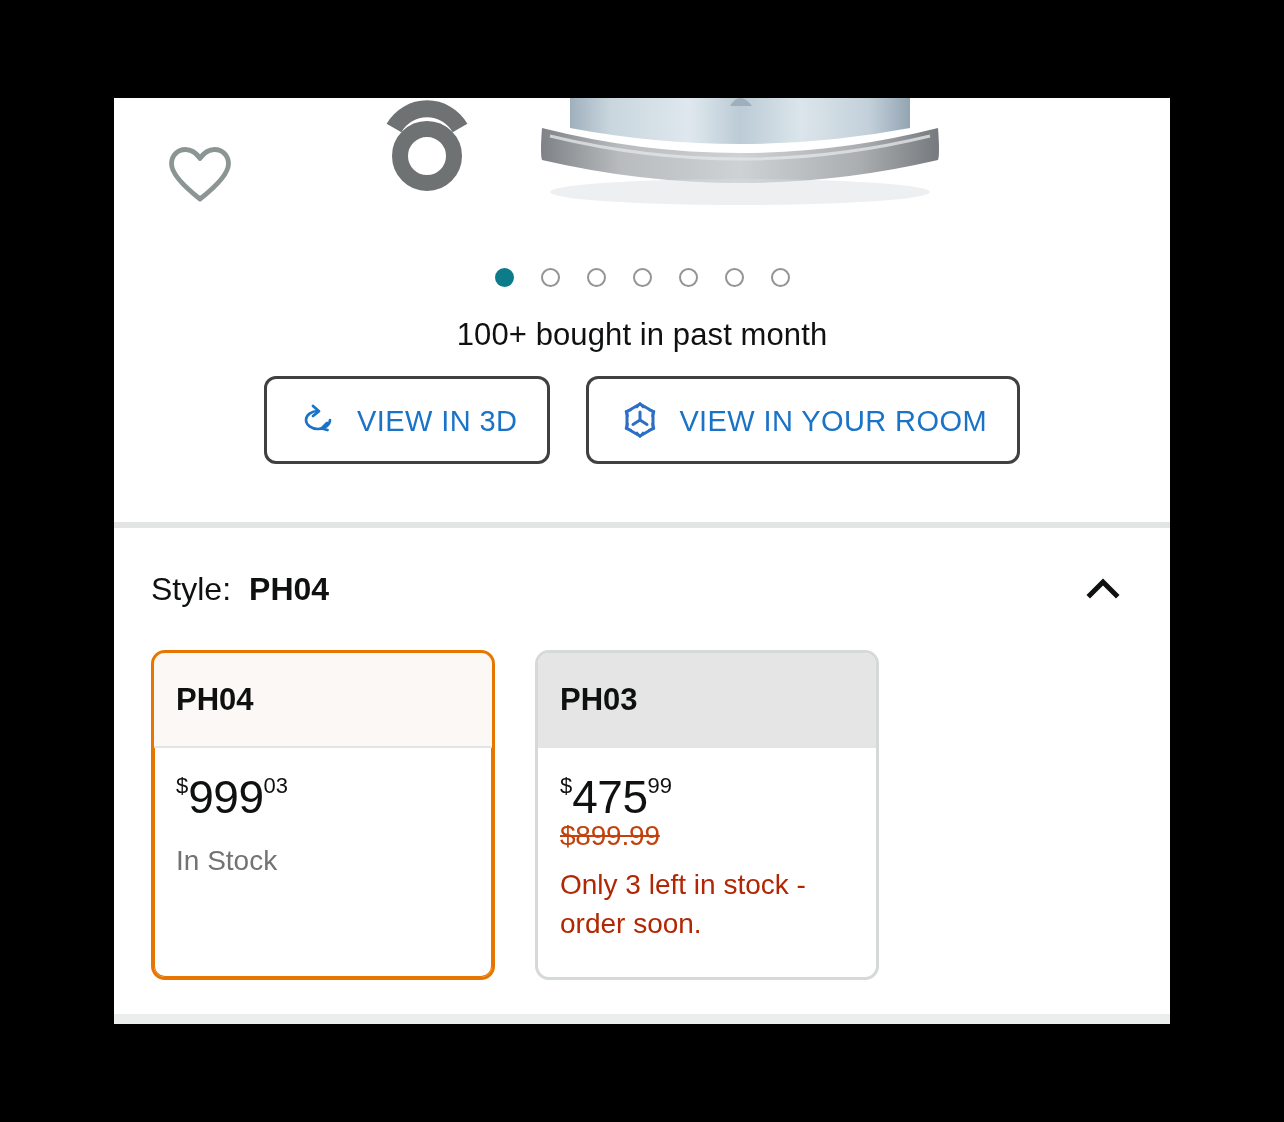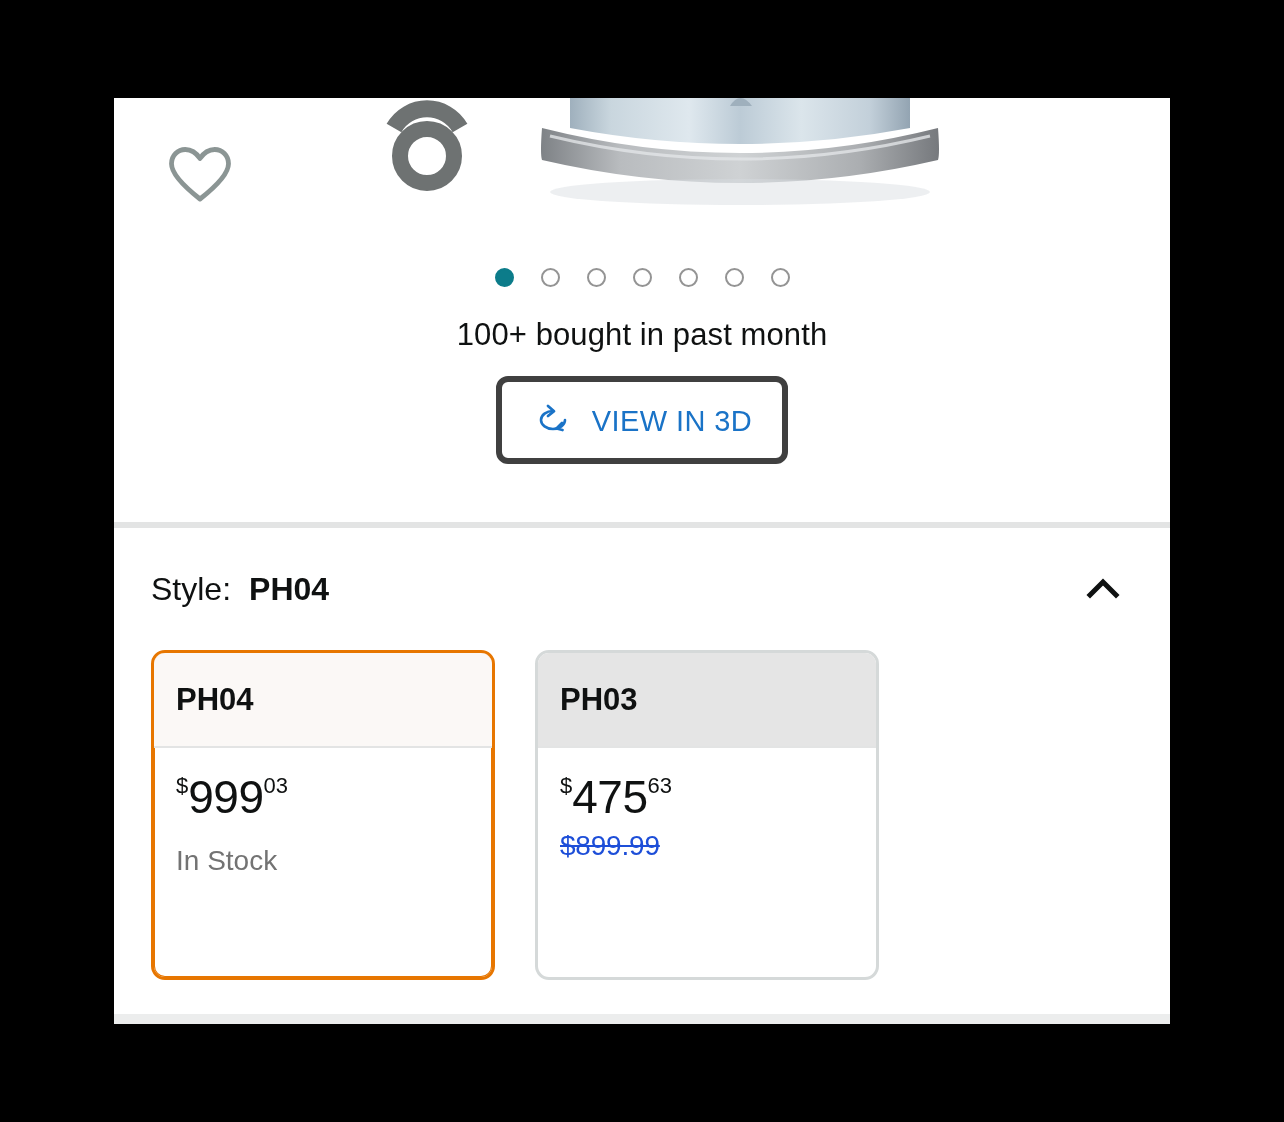--- a/index.html
+++ b/index.html
@@ -116,21 +116,21 @@
     gap: 36px;
   }
   .view-btn {
     display: flex;
     align-items: center;
     justify-content: center;
     gap: 18px;
     height: 88px;
     padding: 0 30px;
     box-sizing: border-box;
-    border: 6px solid #404040;
+    border: 3px solid #404040;
     border-radius: 12px;
     background: #ffffff;
     color: #1a73c7;
     font-size: 29px;
     letter-spacing: 0.4px;
     cursor: pointer;
     white-space: nowrap;
   }
   .view-btn .btn-icon {
     width: 42px;
@@ -251,23 +251,22 @@
     font-size: 46px;
     letter-spacing: -0.5px;
     margin-top: 17px;
   }
   .price .frac {
     font-size: 22px;
     vertical-align: 20px;
   }
 
   .list-price {
-    margin-top: 10px;
     font-size: 28px;
-    color: #1d4ed8;
+    color: #c2410c;
     text-decoration: line-through;
     letter-spacing: -0.2px;
   }
 
   .availability {
     margin-top: 22px;
     font-size: 28px;
     line-height: 1.38;
   }
   .availability.in-stock { color: #737373; }
@@ -359,20 +358,36 @@
           <svg viewBox="0 0 42 42" xmlns="http://www.w3.org/2000/svg">
             <path d="M33 21 C33 26 27.5 30 21 30 C14.5 30 9 26 9 21 C9 16 14.5 12 21 12" fill="none" stroke="#1a73c7" stroke-width="2.6" stroke-linecap="round"></path>
             <path d="M16 7 L22 12.2 L16 17" fill="none" stroke="#1a73c7" stroke-width="2.8" stroke-linecap="round" stroke-linejoin="round"></path>
             <path d="M21 12 C27.5 12 33 16 33 21" fill="none" stroke="#1a73c7" stroke-width="2.6" stroke-linecap="round" opacity="0"></path>
             <path d="M30 24 L24.5 29.5 L30.5 31" fill="none" stroke="#1a73c7" stroke-width="2.8" stroke-linecap="round" stroke-linejoin="round"></path>
           </svg>
         </span>
         <span class="btn-label">VIEW IN 3D</span>
       </div>
 
+      <div class="view-btn">
+        <span class="btn-icon">
+          <svg viewBox="0 0 42 42" xmlns="http://www.w3.org/2000/svg">
+            <path d="M21 5 L34 12.5 L34 29.5 L21 37 L8 29.5 L8 12.5 Z" fill="none" stroke="#2d6fc4" stroke-width="3"></path>
+            <path d="M21 5 L21 12.5 M21 12.5 L34 12.5 M21 12.5 L8 12.5" fill="none" stroke="#2d6fc4" stroke-width="0"></path>
+            <path d="M21 13 L21 21 M21 21 L28 25.5 M21 21 L14 25.5" fill="none" stroke="#2d6fc4" stroke-width="3" stroke-linecap="round"></path>
+            <path d="M18 8 L21 4.5 L24 8" fill="none" stroke="#2d6fc4" stroke-width="2.6" stroke-linecap="round" stroke-linejoin="round"></path>
+            <path d="M18 34 L21 37.5 L24 34" fill="none" stroke="#2d6fc4" stroke-width="2.6" stroke-linecap="round" stroke-linejoin="round"></path>
+            <path d="M11.5 11 L7 12.5 L8.5 17" fill="none" stroke="#2d6fc4" stroke-width="2.6" stroke-linecap="round" stroke-linejoin="round"></path>
+            <path d="M30.5 11 L35 12.5 L33.5 17" fill="none" stroke="#2d6fc4" stroke-width="2.6" stroke-linecap="round" stroke-linejoin="round"></path>
+            <path d="M11.5 31 L7 29.5 L8.5 25" fill="none" stroke="#2d6fc4" stroke-width="2.6" stroke-linecap="round" stroke-linejoin="round"></path>
+            <path d="M30.5 31 L35 29.5 L33.5 25" fill="none" stroke="#2d6fc4" stroke-width="2.6" stroke-linecap="round" stroke-linejoin="round"></path>
+          </svg>
+        </span>
+        <span class="btn-label">VIEW IN YOUR ROOM</span>
+      </div>
 
     </div>
   </div>
 
   <div class="section-divider"></div>
 
   <div class="style-section">
 
     <div class="style-header">
       <div class="style-header-left">
@@ -399,23 +414,24 @@
           <div class="availability in-stock">In Stock</div>
         </div>
       </div>
 
       <div class="twister-card">
         <div class="twister-card-header">
           <span class="twister-card-title">PH03</span>
         </div>
         <div class="twister-card-body">
           <div class="price">
-            <span class="sym">$</span><span class="whole">475</span><span class="frac">63</span>
+            <span class="sym">$</span><span class="whole">475</span><span class="frac">99</span>
           </div>
           <div class="list-price">$899.99</div>
+          <div class="availability low-stock">Only 3 left in stock - order soon.</div>
         </div>
       </div>
 
     </div>
   </div>
 
 </div>
 
 <div class="page-bottom-bar"></div>
 

